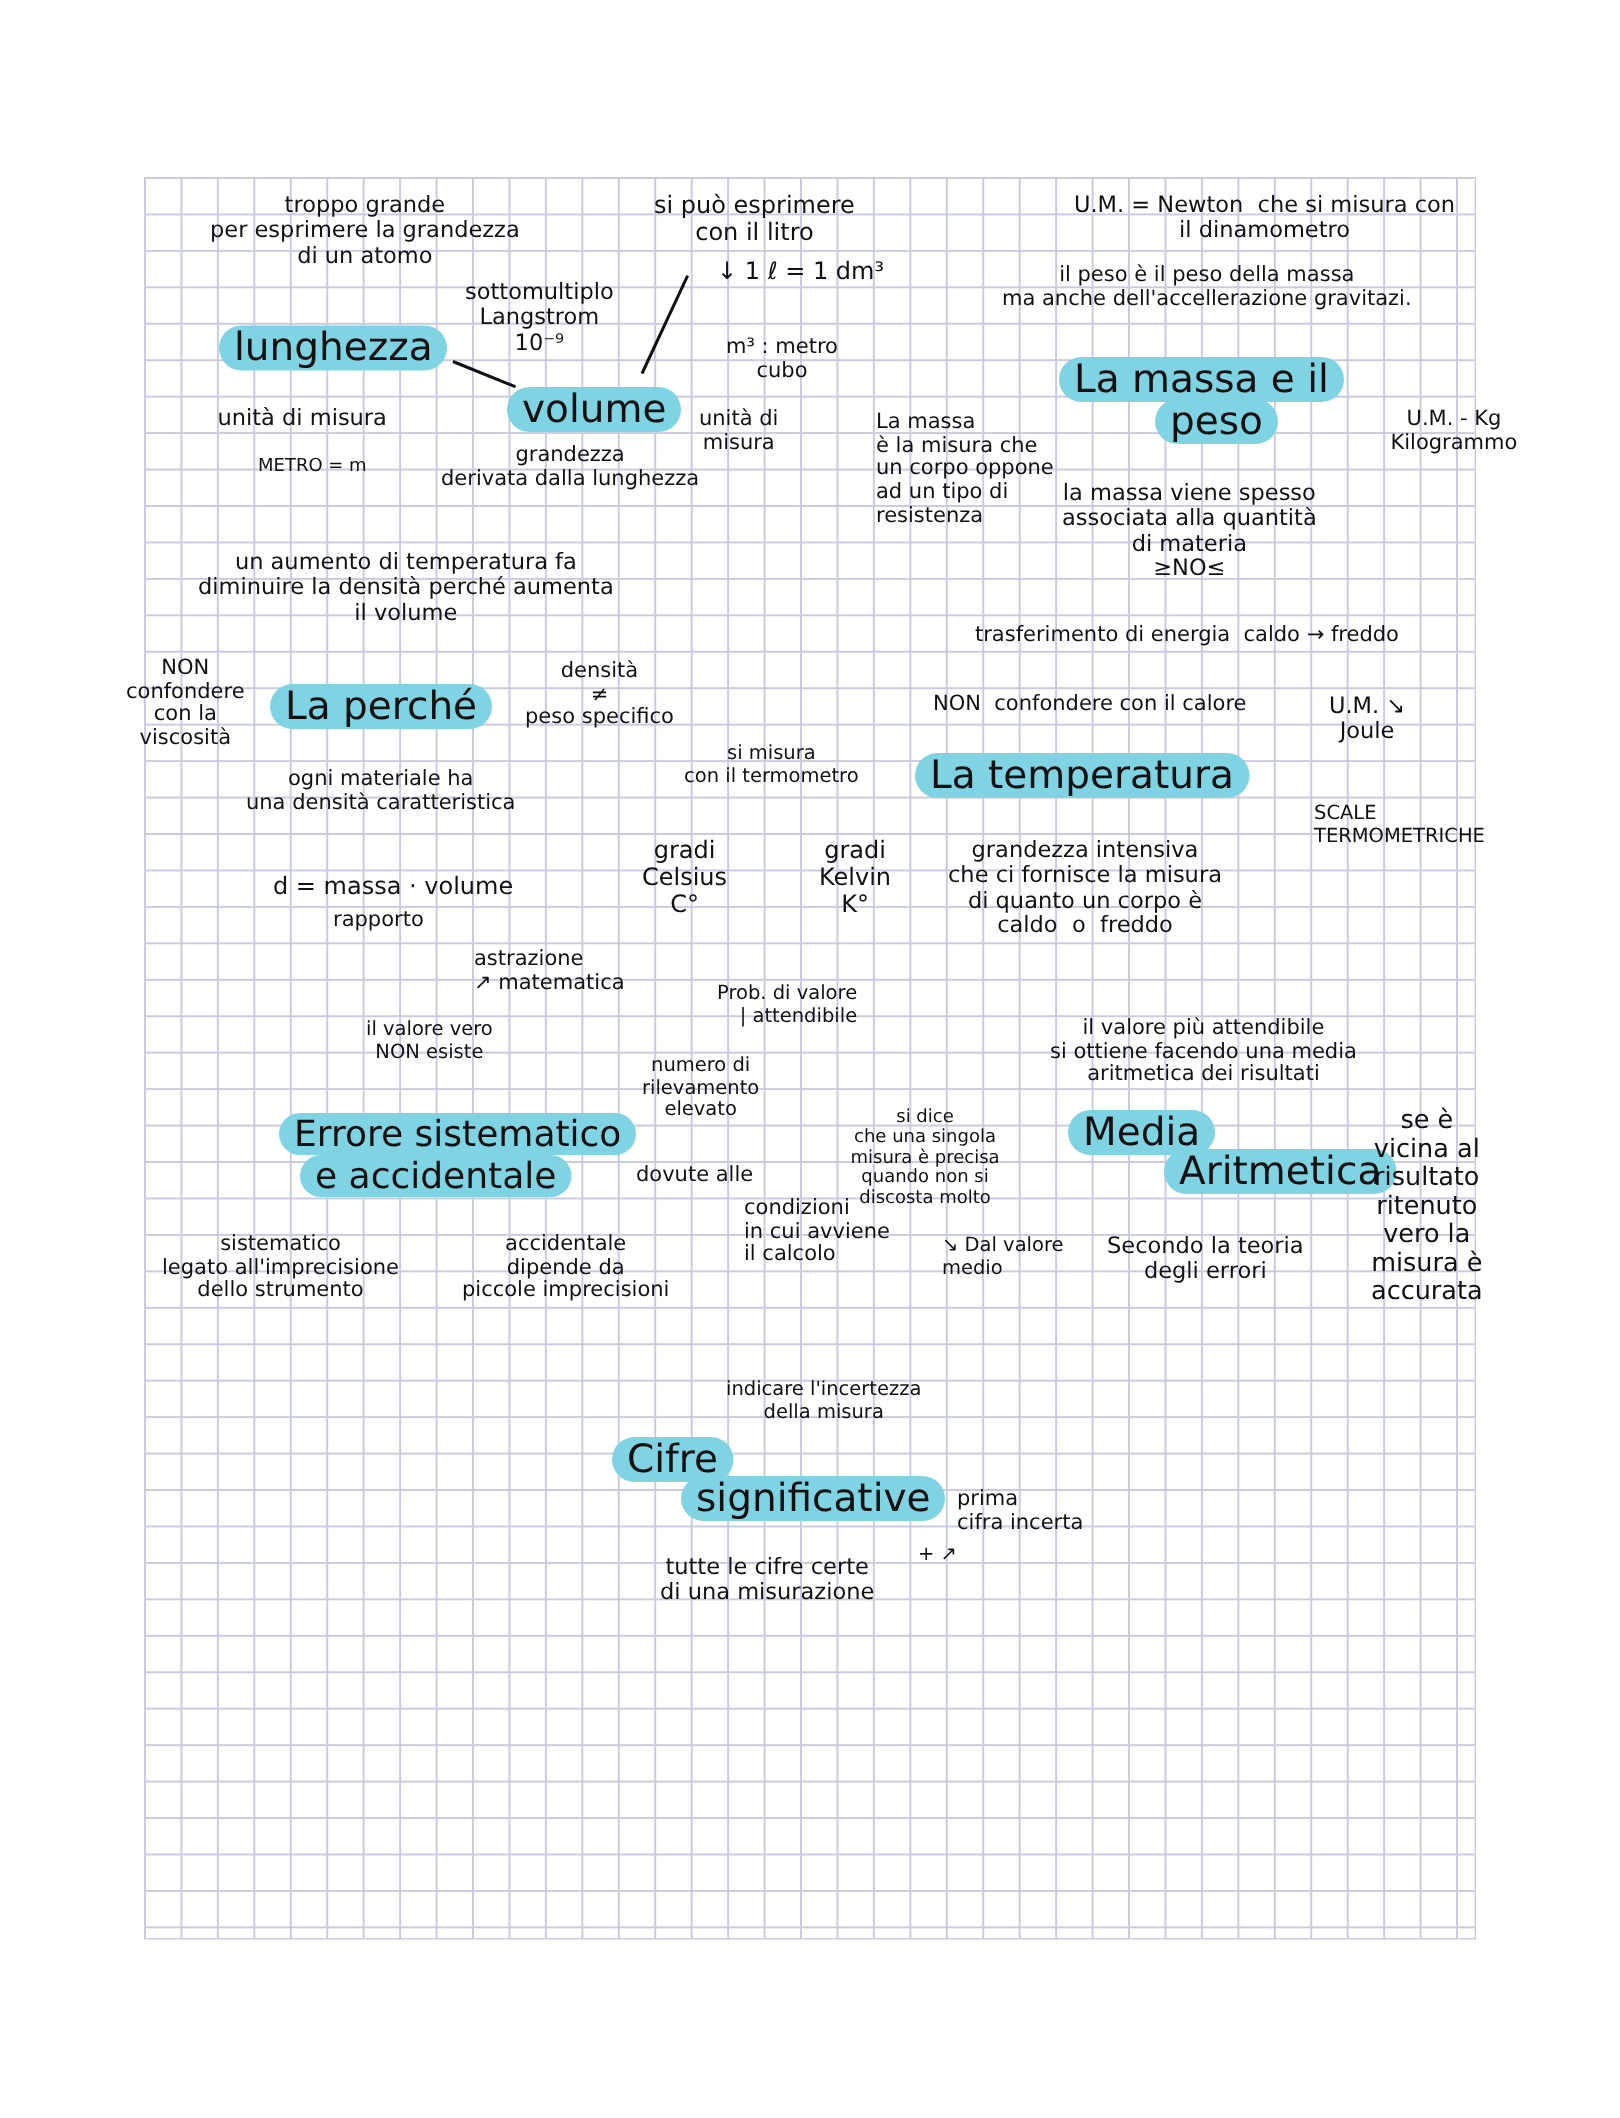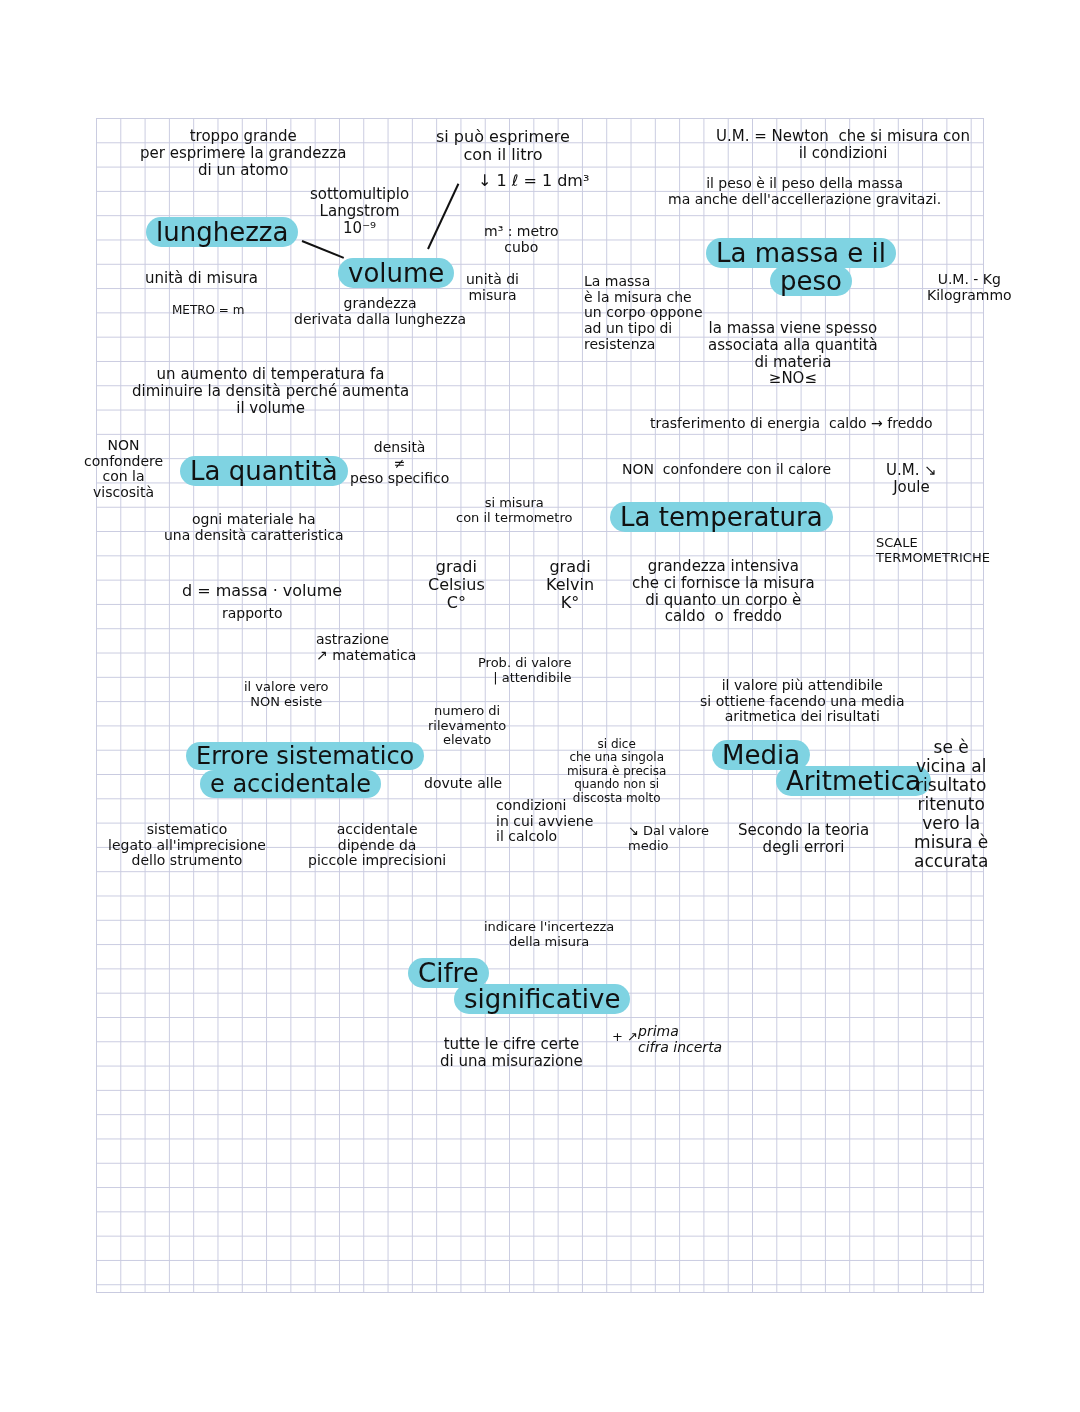--- a/index.html
+++ b/index.html
@@ -53,21 +53,21 @@
 <div class="line" style="left:428px;top:248px;width:72px;transform:rotate(-65deg);"></div>
 <div class="title" style="left:338px;top:258px;">volume</div>
 <div class="t s14" style="left:484px;top:224px;">m³ : metro
 cubo</div>
 <div class="t s14" style="left:466px;top:272px;">unità di
 misura</div>
 <div class="t s14" style="left:294px;top:296px;">grandezza
 derivata dalla lunghezza</div>
 
 <div class="t s15" style="left:716px;top:128px;">U.M. = Newton  che si misura con
-il condizioni</div>
+il dinamometro</div>
 <div class="t s14" style="left:668px;top:176px;">il peso è il peso della massa
 ma anche dell'accellerazione gravitazi.</div>
 <div class="title" style="left:706px;top:238px;">La massa e il</div>
 <div class="title" style="left:770px;top:266px;">peso</div>
 <div class="t s14 left" style="left:584px;top:274px;">La massa
 è la misura che
 un corpo oppone
 ad un tipo di
 resistenza</div>
 <div class="t s14" style="left:895px;top:272px;margin-left:32px;">U.M. - Kg
@@ -77,21 +77,21 @@
 di materia
 ≥NO≤</div>
 
 <div class="t s15" style="left:132px;top:366px;">un aumento di temperatura fa
 diminuire la densità perché aumenta
 il volume</div>
 <div class="t s14" style="left:84px;top:438px;">NON
 confondere
 con la
 viscosità</div>
-<div class="title" style="left:180px;top:456px;">La quantità</div>
+<div class="title" style="left:180px;top:456px;">La perché</div>
 <div class="t s14" style="left:350px;top:440px;">densità
 ≠
 peso specifico</div>
 <div class="t s14" style="left:164px;top:512px;">ogni materiale ha
 una densità caratteristica</div>
 <div class="t s16" style="left:182px;top:582px;">d = massa · volume</div>
 <div class="t s14" style="left:222px;top:606px;">rapporto</div>
 
 <div class="t s14" style="left:650px;top:416px;">trasferimento di energia  caldo → freddo</div>
 <div class="t s14" style="left:622px;top:462px;">NON  confondere con il calore</div>
@@ -157,14 +157,14 @@
 misura è
 accurata</div>
 
 <div class="t s13" style="left:484px;top:920px;">indicare l'incertezza
 della misura</div>
 <div class="title" style="left:408px;top:958px;">Cifre</div>
 <div class="title" style="left:454px;top:984px;">significative</div>
 <div class="t s15" style="left:440px;top:1036px;">tutte le cifre certe
 di una misurazione</div>
 <div class="t s13" style="left:612px;top:1030px;">+ ↗</div>
-<div class="t s14 left" style="left:638px;top:1024px;font-style:italic;">prima
+<div class="t s14 left" style="left:638px;top:992px;">prima
 cifra incerta</div>
 
 </body></html>

